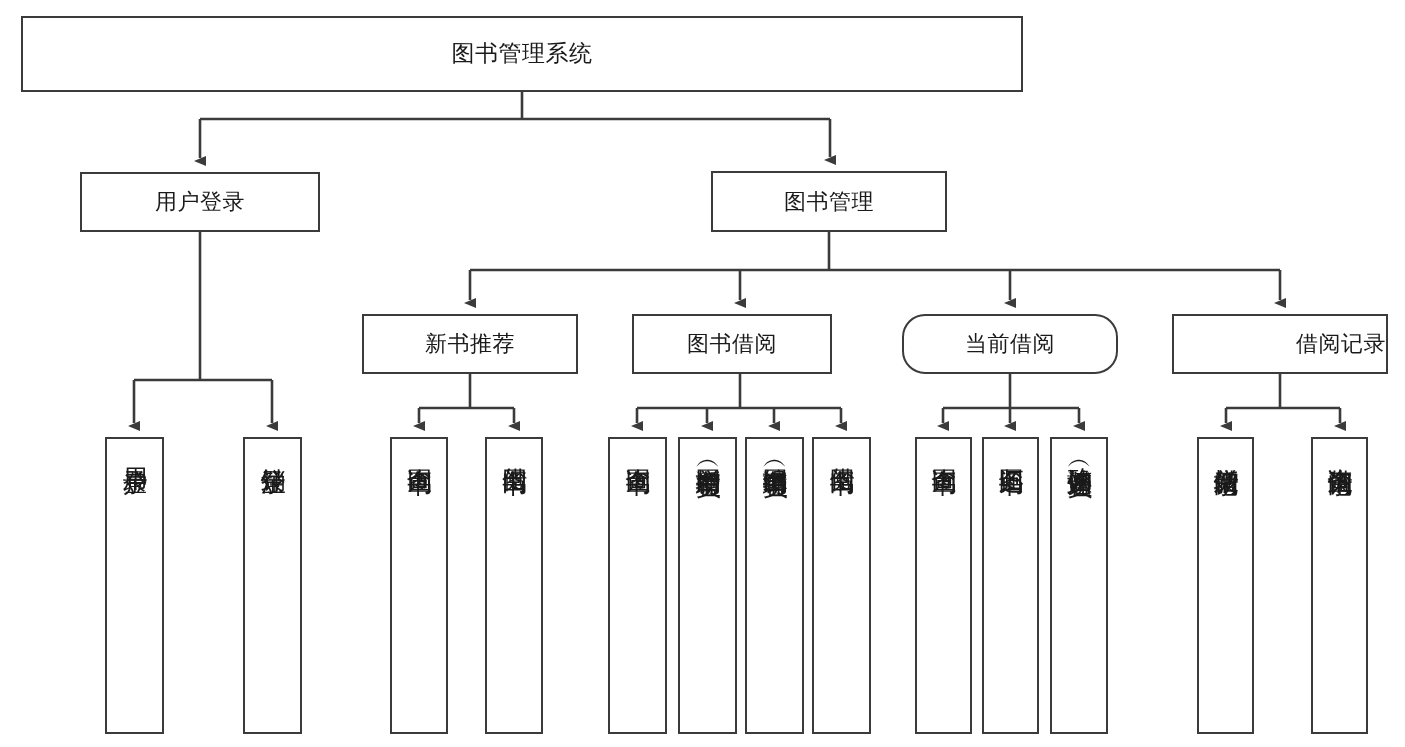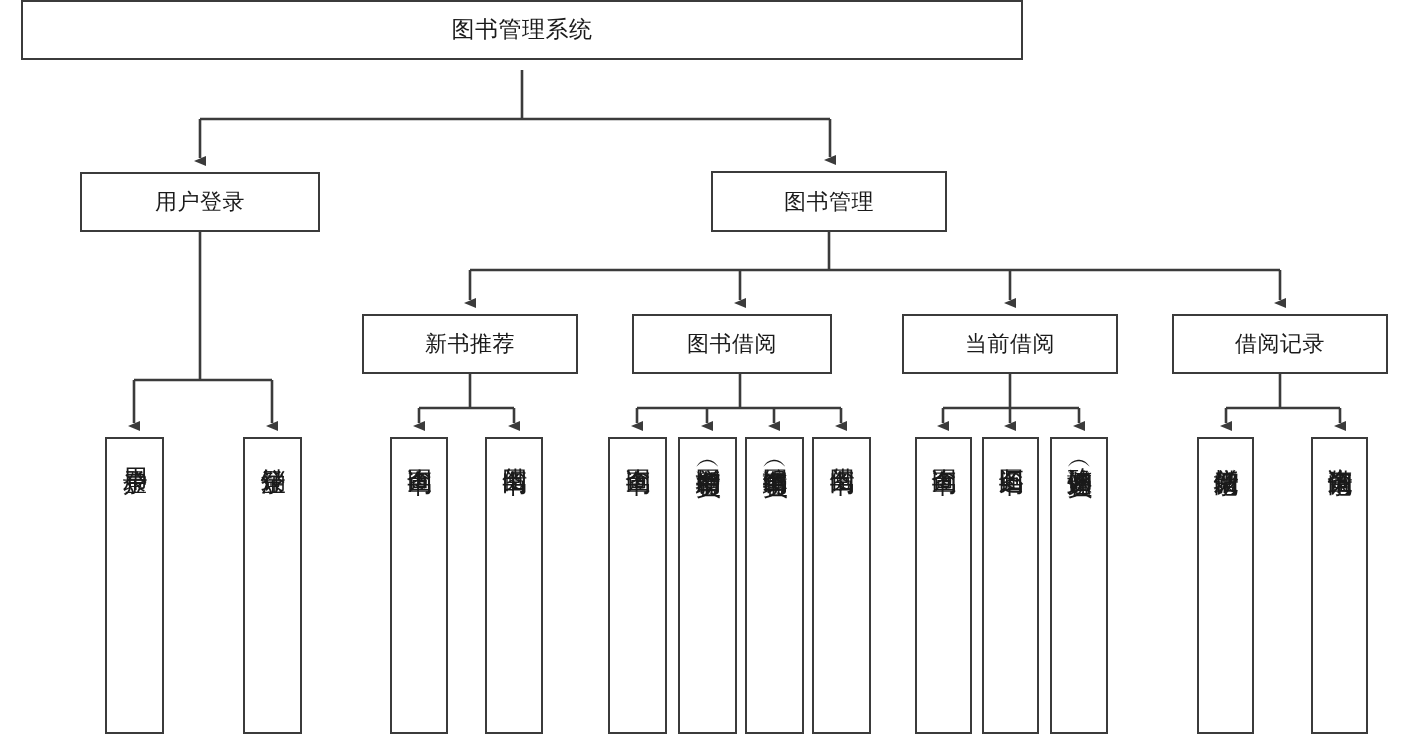--- a/index.html
+++ b/index.html
@@ -118,41 +118,41 @@
       <path d="M1010,408 L1010,423" marker-end="url(#arrow)"></path>
       <path d="M1079,408 L1079,423" marker-end="url(#arrow)"></path>
 
       <path d="M1280,374 L1280,408"></path>
       <path d="M1226,408 L1340,408"></path>
       <path d="M1226,408 L1226,423" marker-end="url(#arrow)"></path>
       <path d="M1340,408 L1340,423" marker-end="url(#arrow)"></path>
     </g>
   </svg>
 
-  <div class="node h root" style="left:21px; top:0; width:1002px; height:60px;">
+  <div class="node h root" style="left:21px; top:16px; width:1002px; height:76px;">
     <span class="label">图书管理系统</span>
   </div>
 
   <div class="node h" style="left:80px; top:172px; width:240px; height:60px;">
     <span class="label">用户登录</span>
   </div>
   <div class="node h" style="left:711px; top:171px; width:236px; height:61px;">
     <span class="label">图书管理</span>
   </div>
 
   <div class="node h" style="left:362px; top:314px; width:216px; height:60px;">
     <span class="label">新书推荐</span>
   </div>
   <div class="node h" style="left:632px; top:314px; width:200px; height:60px;">
     <span class="label">图书借阅</span>
   </div>
-  <div class="node h" style="left:902px; top:314px; width:216px; height:60px;">
+  <div class="node h" style="left:902px; top:314px; width:216px; height:60px;border-radius:23px;">
     <span class="label">当前借阅</span>
   </div>
-  <div class="node h" style="left:1172px; top:314px; width:216px; height:60px;">
+  <div class="node h" style="left:1172px; top:314px; width:216px; height:60px;justify-content:flex-end;">
     <span class="label">借阅记录</span>
   </div>
 
   <div class="node v" style="left:105px; top:437px; width:59px; height:297px;">
     <span class="label">用户登录</span>
   </div>
   <div class="node v" style="left:243px; top:437px; width:59px; height:297px;">
     <span class="label">注销登录</span>
   </div>
 

